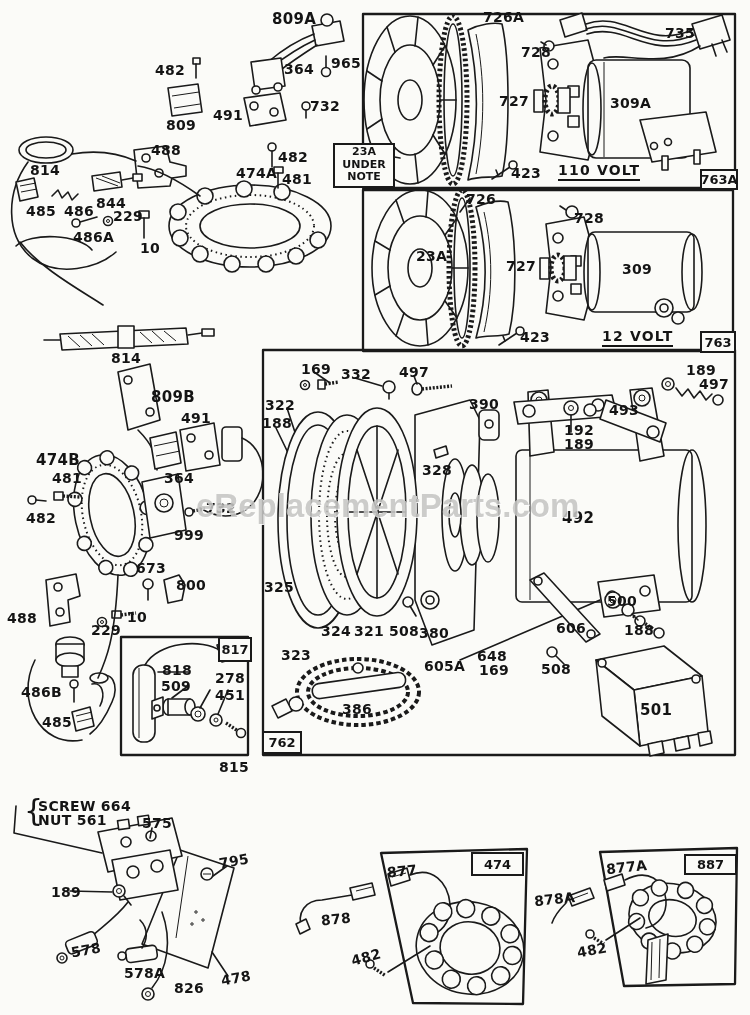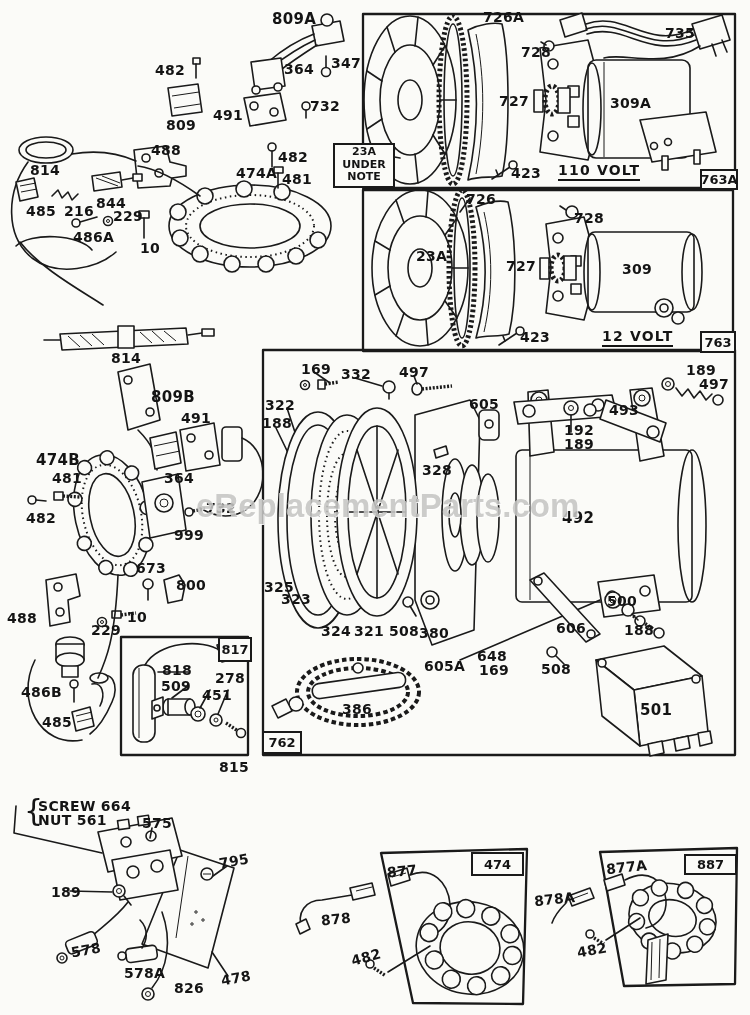--- a/index.html
+++ b/index.html
@@ -492,30 +492,30 @@
     <line class="thin" x1="652" y1="942" x2="651" y2="980"></line>
         <line class="thin" x1="660" y1="939" x2="659" y2="978"></line>
     <circle class="fw" cx="590" cy="934" r="4"></circle>
         <line class="shaft" x1="594" y1="938" x2="604" y2="944"></line>
     <line class="k" x1="606" y1="940" x2="640" y2="918"></line>
   </g>
 </svg>
 
 <span class="pl fs15" style="left:272px;top:12px">809A</span>
 <span class="pl" style="left:284px;top:62px">364</span>
-<span class="pl" style="left:331px;top:56px">347</span>
+<span class="pl" style="left:331px;top:56px">965</span>
 <span class="pl" style="left:155px;top:63px">482</span>
 <span class="pl" style="left:166px;top:118px">809</span>
 <span class="pl" style="left:213px;top:108px">491</span>
 <span class="pl" style="left:310px;top:99px">732</span>
 <span class="pl" style="left:151px;top:143px">488</span>
 <span class="pl" style="left:30px;top:163px">814</span>
 <span class="pl" style="left:96px;top:196px">844</span>
 <span class="pl" style="left:26px;top:204px">485</span>
-<span class="pl" style="left:64px;top:204px">216</span>
+<span class="pl" style="left:64px;top:204px">486</span>
 <span class="pl" style="left:73px;top:230px">486A</span>
 <span class="pl" style="left:113px;top:209px">229</span>
 <span class="pl" style="left:140px;top:241px">10</span>
 <span class="pl" style="left:278px;top:150px">482</span>
 <span class="pl" style="left:236px;top:166px">474A</span>
 <span class="pl" style="left:282px;top:172px">481</span>
 
 <div class="notebox" style="left:333px;top:143px;width:58px;height:40px">
   <div>23A</div>
   <div>UNDER</div>
@@ -538,30 +538,30 @@
 <span class="pl" style="left:622px;top:262px">309</span>
 <span class="pl" style="left:520px;top:330px">423</span>
 <div class="volt" style="left:602px;top:329px">12 VOLT</div>
 <div class="tagbox" style="left:700px;top:331px;width:32px;height:18px">763</div>
 
 <span class="pl" style="left:301px;top:362px">169</span>
 <span class="pl" style="left:341px;top:367px">332</span>
 <span class="pl" style="left:399px;top:365px">497</span>
 <span class="pl" style="left:265px;top:398px">322</span>
 <span class="pl" style="left:262px;top:416px">188</span>
-<span class="pl" style="left:469px;top:397px">605</span>
+<span class="pl" style="left:469px;top:397px">390</span>
 <span class="pl" style="left:422px;top:463px">328</span>
 <span class="pl" style="left:609px;top:403px">493</span>
 <span class="pl" style="left:686px;top:363px">189</span>
 <span class="pl" style="left:699px;top:377px">497</span>
 <span class="pl" style="left:564px;top:423px">192</span>
 <span class="pl" style="left:564px;top:437px">189</span>
 <span class="pl fs15" style="left:562px;top:511px">492</span>
 <span class="pl" style="left:264px;top:580px">325</span>
-<span class="pl" style="left:281px;top:592px">323</span>
+<span class="pl" style="left:281px;top:648px">323</span>
 <span class="pl" style="left:321px;top:624px">324</span>
 <span class="pl" style="left:354px;top:624px">321</span>
 <span class="pl" style="left:389px;top:624px">508</span>
 <span class="pl" style="left:419px;top:626px">380</span>
 <span class="pl" style="left:424px;top:659px">605A</span>
 <span class="pl" style="left:477px;top:649px">648</span>
 <span class="pl" style="left:479px;top:663px">169</span>
 <span class="pl" style="left:342px;top:702px">386</span>
 <span class="pl" style="left:556px;top:621px">606</span>
 <span class="pl" style="left:607px;top:594px">500</span>
@@ -584,21 +584,21 @@
 <span class="pl" style="left:7px;top:611px">488</span>
 <span class="pl" style="left:91px;top:623px">229</span>
 <span class="pl" style="left:127px;top:610px">10</span>
 <span class="pl" style="left:21px;top:685px">486B</span>
 <span class="pl" style="left:42px;top:715px">485</span>
 
 <div class="tagbox" style="left:218px;top:637px;width:30px;height:21px">817</div>
 <span class="pl" style="left:162px;top:663px">818</span>
 <span class="pl" style="left:161px;top:679px">509</span>
 <span class="pl" style="left:215px;top:671px">278</span>
-<span class="pl" style="left:202px;top:688px">451</span>
+<span class="pl" style="left:215px;top:688px">451</span>
 <span class="pl" style="left:219px;top:760px">815</span>
 
 <span class="bigbrace" style="left:24px;top:796px">{</span>
 <span class="pl" style="left:38px;top:799px">SCREW 664</span>
 <span class="pl" style="left:38px;top:813px">NUT 561</span>
 <span class="pl" style="left:142px;top:816px">575</span>
 <span class="pl r10" style="left:219px;top:854px">795</span>
 <span class="pl" style="left:51px;top:885px">189</span>
 <span class="pl r10" style="left:71px;top:943px">578</span>
 <span class="pl" style="left:124px;top:966px">578A</span>

